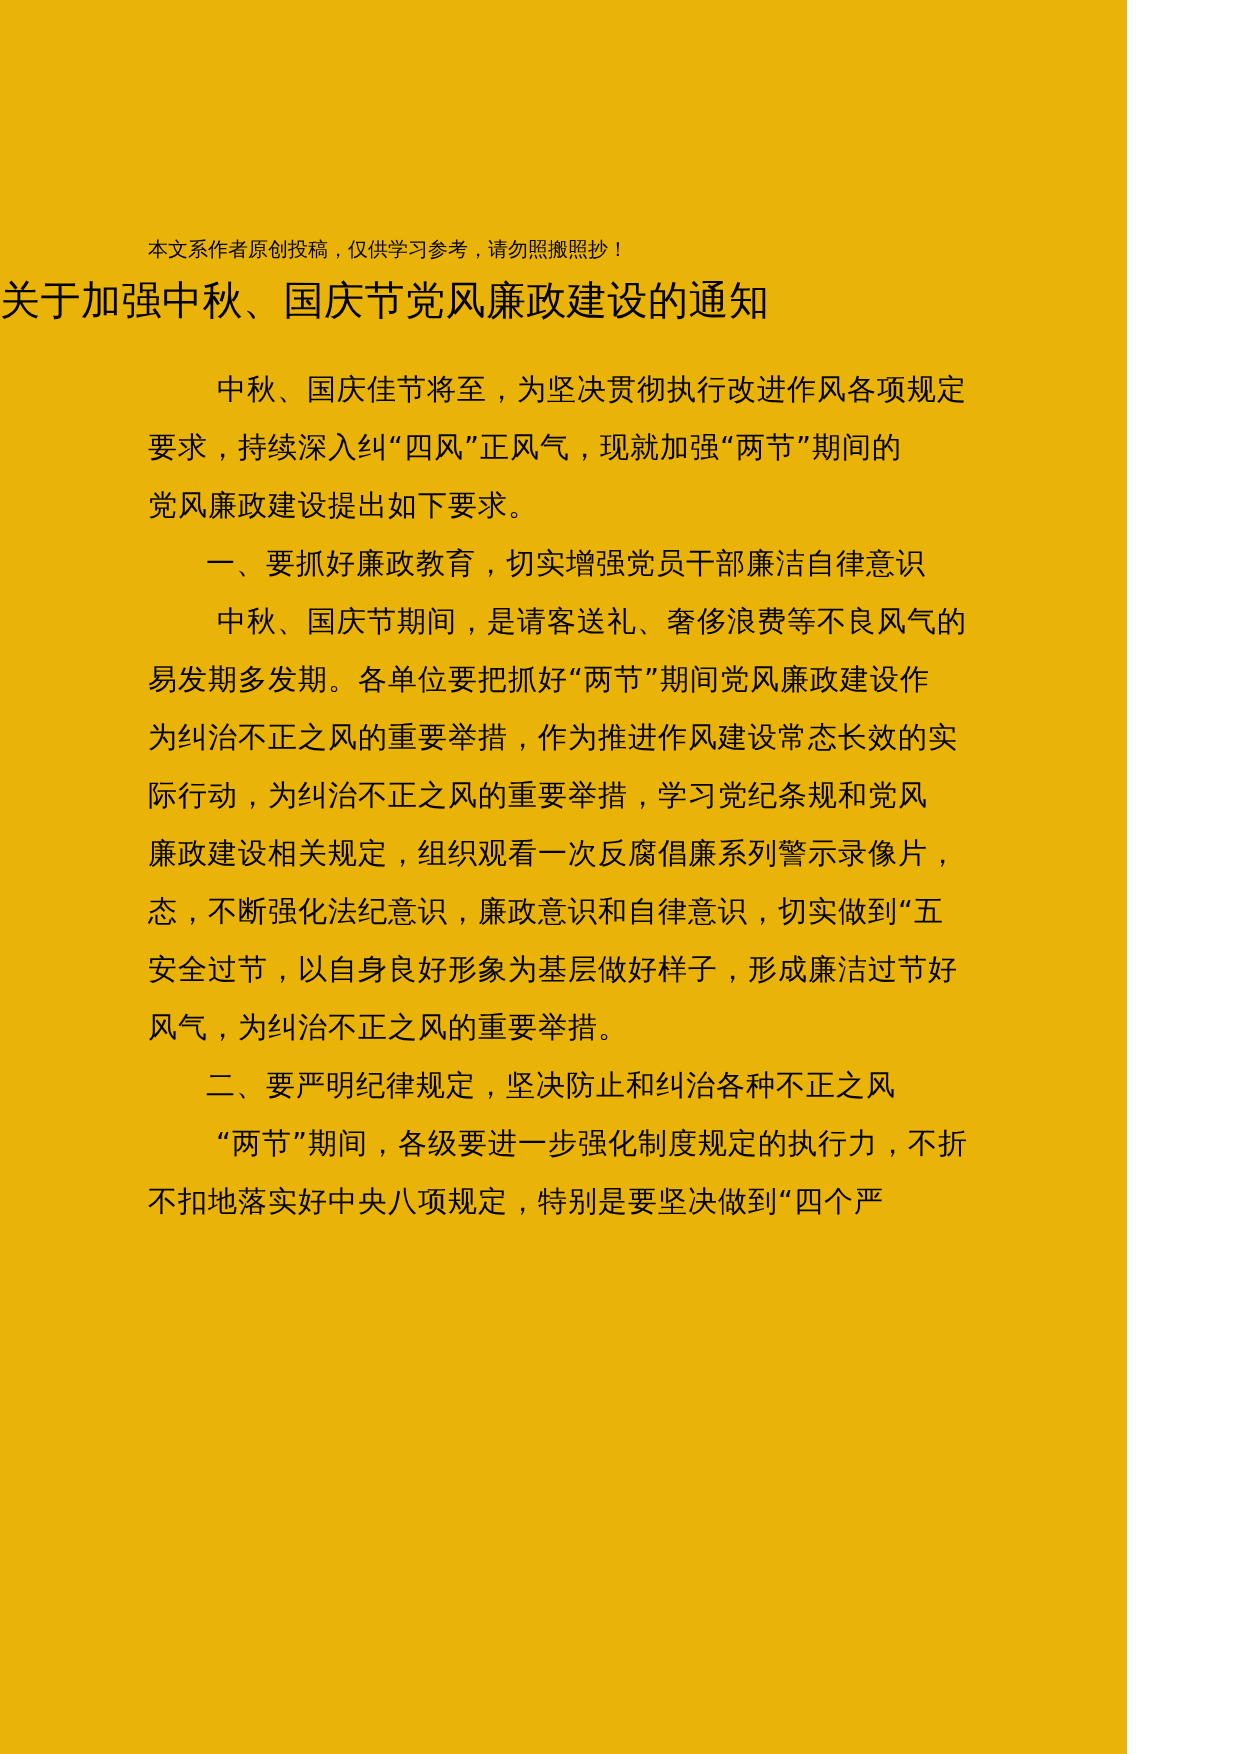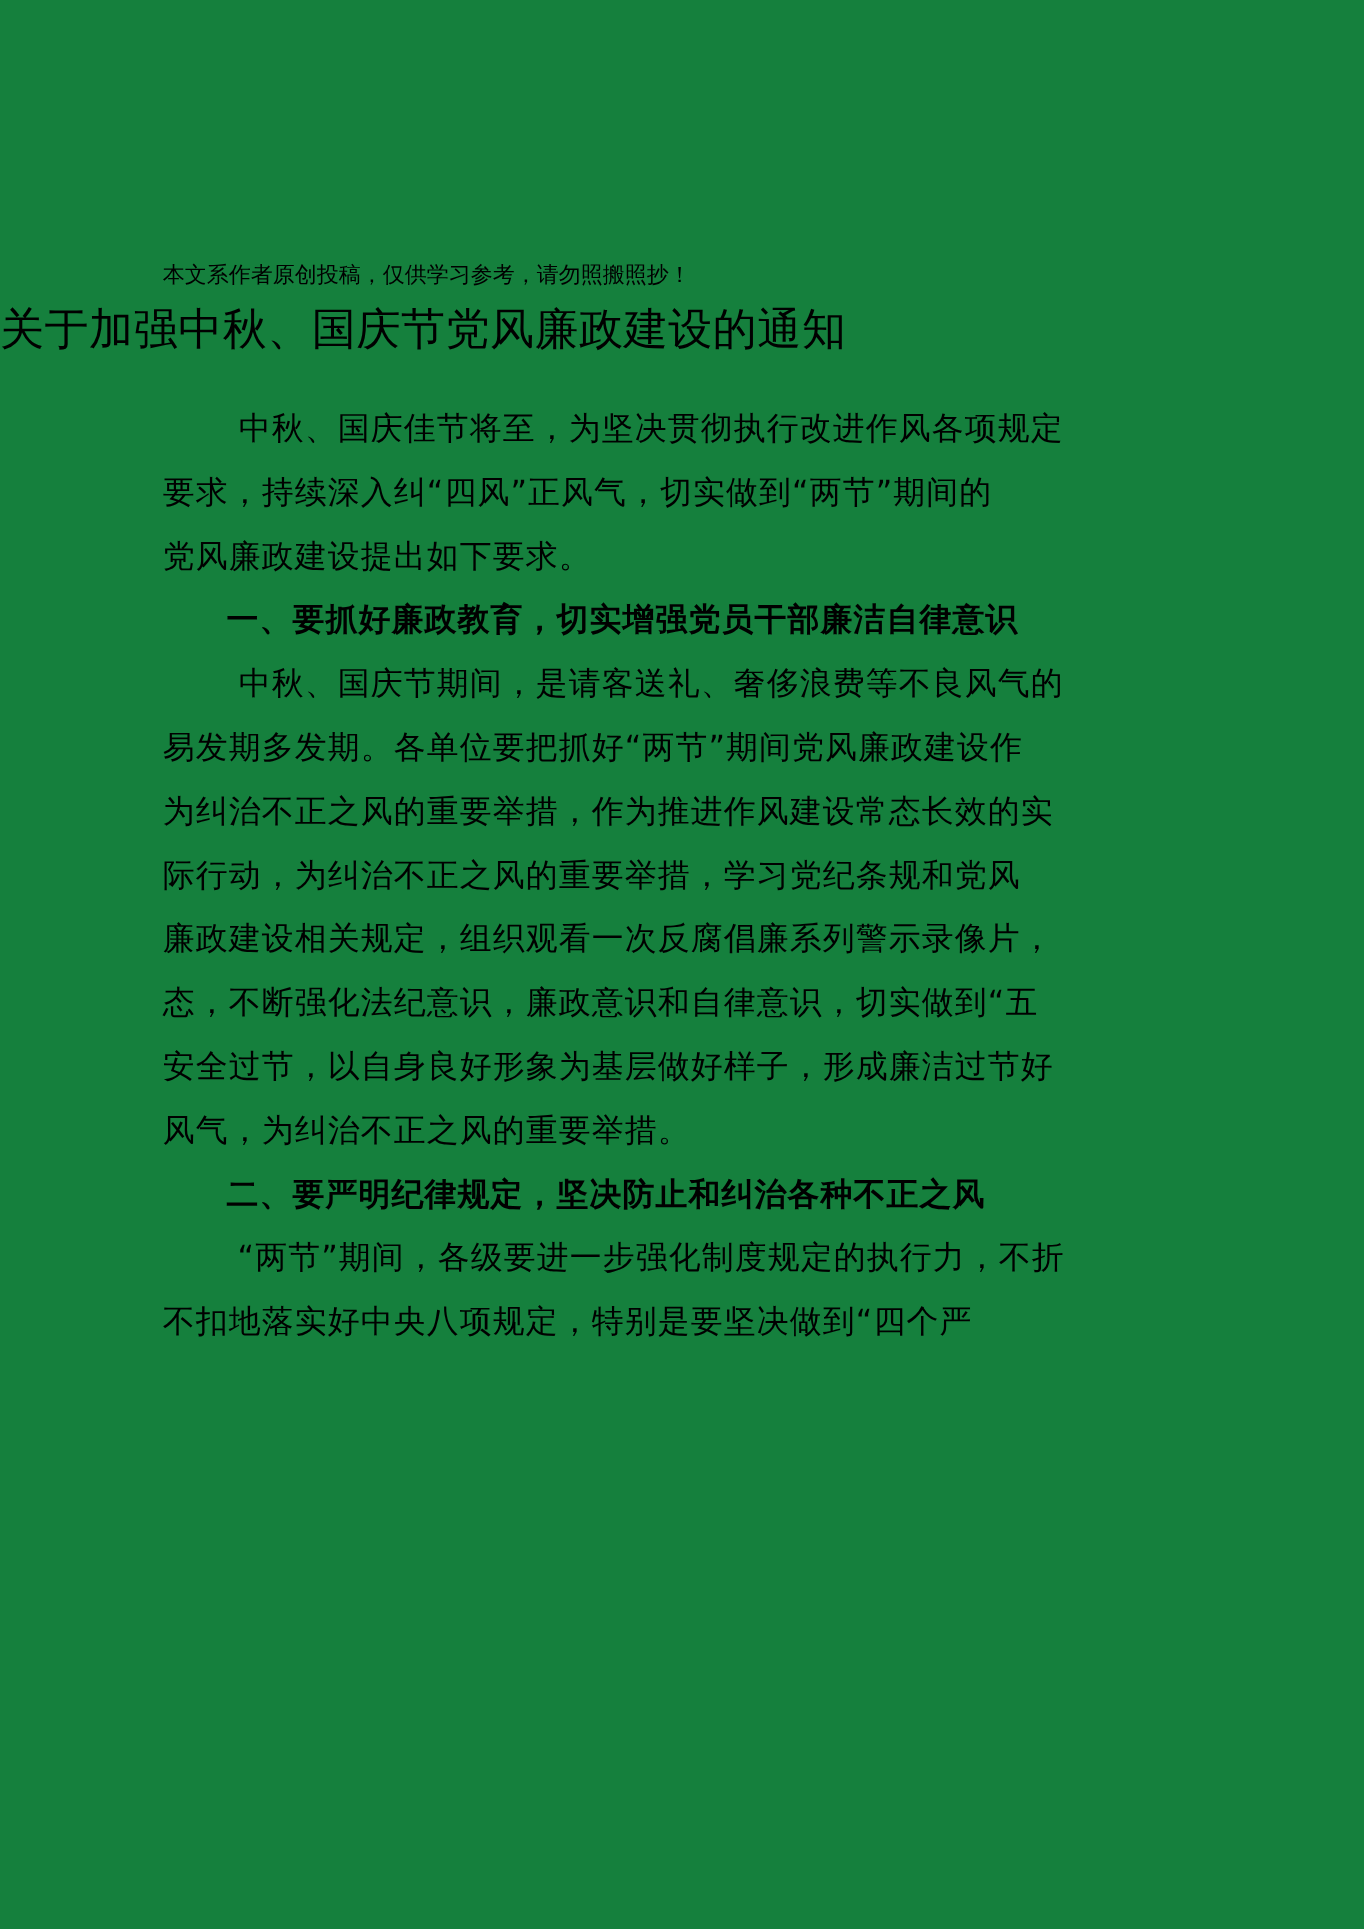--- a/index.html
+++ b/index.html
@@ -11,23 +11,23 @@
       width: 1240px;
       height: 1754px;
       position: relative;
       overflow: hidden;
       font-family: "DejaVu Sans", "Liberation Sans", sans-serif;
       color: #000000;
     }
     .page {
       position: absolute;
       left: 0; top: 0;
-      width: 1240px;
+      width: 1127px;
       height: 1754px;
-      background: #15803d;
+      background: #eab308;
     }
     .disclaimer {
       position: absolute;
       left: 148px;
       top: 236px;
       font-size: 20px;
       line-height: 26px;
       white-space: nowrap;
       letter-spacing: 0px;
     }
@@ -53,35 +53,35 @@
       font-size: 29px;
       white-space: nowrap;
       letter-spacing: 1px;
     }
     .line.indent {
       padding-left: 58px;
       text-align: center;
     }
     .line.heading {
       padding-left: 58px;
-      font-weight: bold;
+      font-weight: normal;
     }
   </style>
 </head>
 <body>
 
 <div class="page">
 
   <div class="disclaimer">本文系作者原创投稿，仅供学习参考，请勿照搬照抄！</div>
 
   <div class="title">关于加强中秋、国庆节党风廉政建设的通知</div>
 
   <div class="body-block">
     <div class="line indent">中秋、国庆佳节将至，为坚决贯彻执行改进作风各项规定</div>
-    <div class="line">要求，持续深入纠“四风”正风气，切实做到“两节”期间的</div>
+    <div class="line">要求，持续深入纠“四风”正风气，现就加强“两节”期间的</div>
     <div class="line">党风廉政建设提出如下要求。</div>
     <div class="line heading">一、要抓好廉政教育，切实增强党员干部廉洁自律意识</div>
     <div class="line indent">中秋、国庆节期间，是请客送礼、奢侈浪费等不良风气的</div>
     <div class="line">易发期多发期。各单位要把抓好“两节”期间党风廉政建设作</div>
     <div class="line">为纠治不正之风的重要举措，作为推进作风建设常态长效的实</div>
     <div class="line">际行动，为纠治不正之风的重要举措，学习党纪条规和党风</div>
     <div class="line">廉政建设相关规定，组织观看一次反腐倡廉系列警示录像片，</div>
     <div class="line">态，不断强化法纪意识，廉政意识和自律意识，切实做到“五</div>
     <div class="line">安全过节，以自身良好形象为基层做好样子，形成廉洁过节好</div>
     <div class="line">风气，为纠治不正之风的重要举措。</div>

